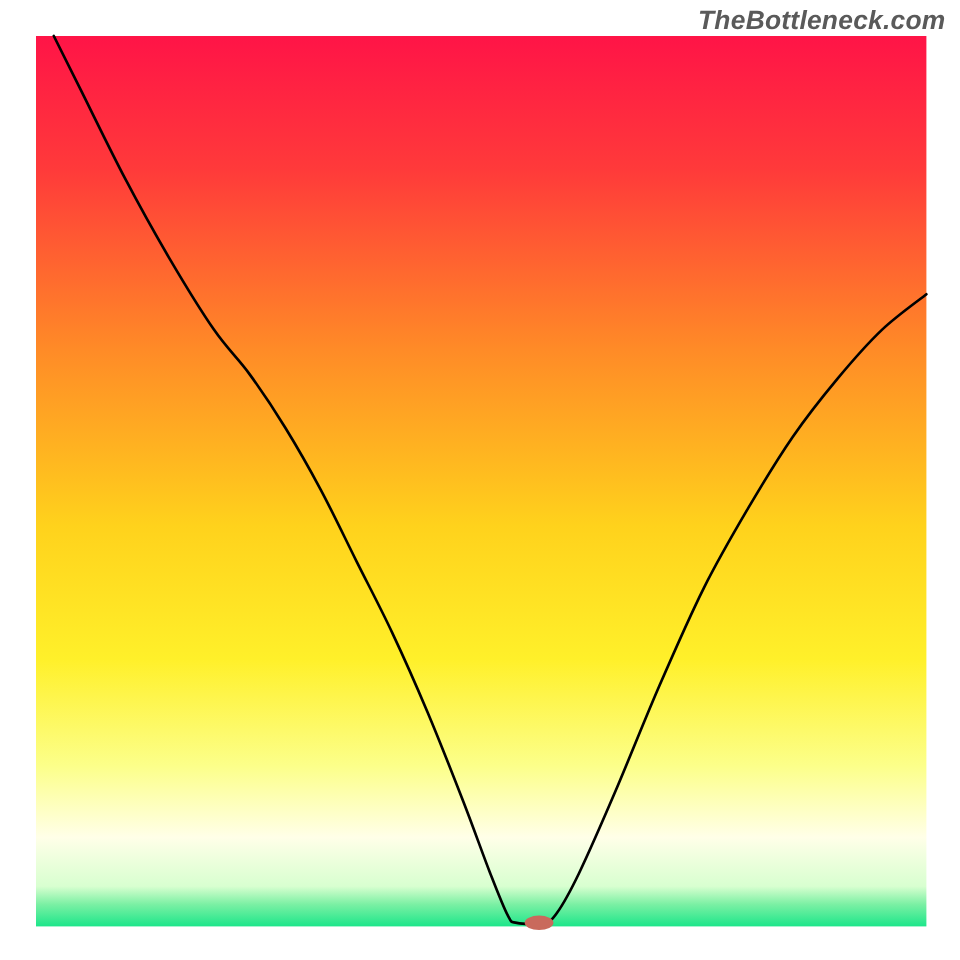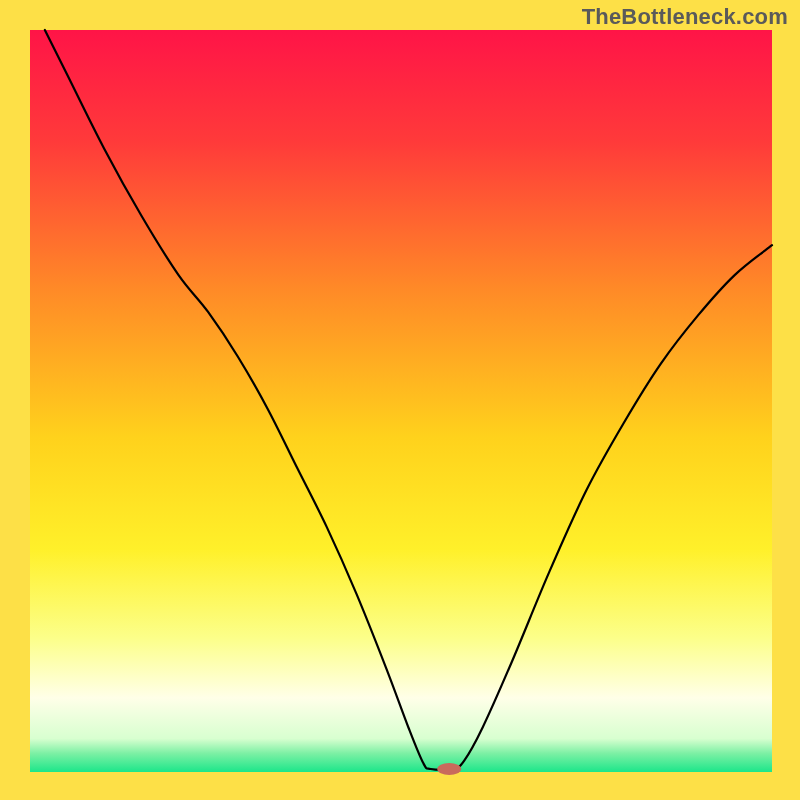--- a/index.html
+++ b/index.html
@@ -7,21 +7,22 @@
     padding: 0;
     width: 800px;
     height: 800px;
     background: #000;
     overflow: hidden;
   }
   .chart-container {
     position: relative;
     width: 800px;
     height: 800px;
-    background: #fde047;
+    background: #ffffff;
+    font-style: italic;
   }
   .watermark {
     position: absolute;
     top: 4px;
     right: 12px;
     font-family: Arial, Helvetica, sans-serif;
     font-size: 22px;
     font-weight: bold;
     color: #5a5a5a;
     z-index: 10;

